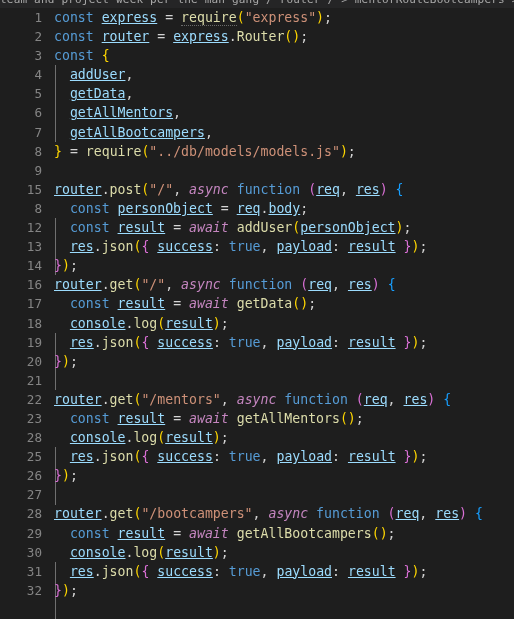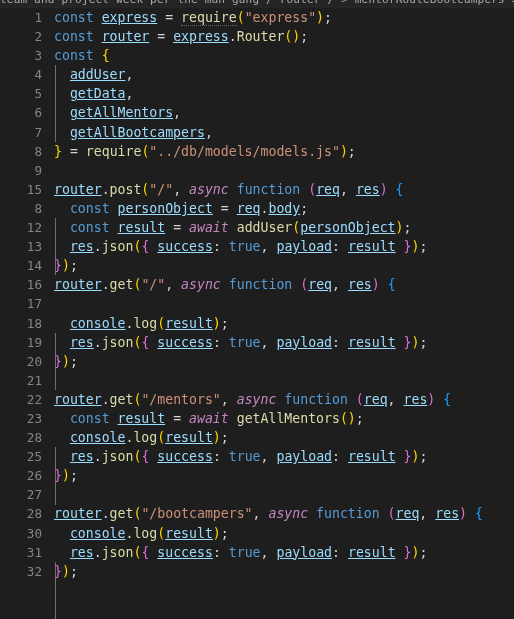--- a/index.html
+++ b/index.html
@@ -167,20 +167,21 @@
     </div>
 
 
     <div class="row">
       <span class="ln">16</span>
       <span class="src"><span class="v">router</span><span class="w">.</span><span class="f">get</span><span class="p1">(</span><span class="s">"/"</span><span class="w">,</span> <span class="c">async</span> <span class="k">function</span> <span class="p2">(</span><span class="v">req</span><span class="w">,</span> <span class="v">res</span><span class="p2">)</span> <span class="p3">{</span></span>
     </div>
 
     <div class="row">
       <span class="ln">17</span>
+      <span class="src">  <span class="k">const</span> <span class="v">result</span> <span class="w">=</span> <span class="c">await</span> <span class="f">getData</span><span class="p1">()</span><span class="w">;</span></span>
     </div>
 
     <div class="row">
       <span class="ln">18</span>
       <span class="src">  <span class="v">console</span><span class="w">.</span><span class="f">log</span><span class="p1">(</span><span class="v">result</span><span class="p1">)</span><span class="w">;</span></span>
     </div>
 
     <div class="row">
       <span class="ln">19</span>
       <span class="src">  <span class="v">res</span><span class="w">.</span><span class="f">json</span><span class="p1">(</span><span class="p2">{</span> <span class="v">success</span><span class="w">:</span> <span class="k">true</span><span class="w">,</span> <span class="v">payload</span><span class="w">:</span> <span class="v">result</span> <span class="p2">}</span><span class="p1">)</span><span class="w">;</span></span>
@@ -224,20 +225,24 @@
     <div class="row">
       <span class="ln">27</span>
       <span class="src"></span>
     </div>
 
     <div class="row">
       <span class="ln">28</span>
       <span class="src"><span class="v">router</span><span class="w">.</span><span class="f">get</span><span class="p1">(</span><span class="s">"/bootcampers"</span><span class="w">,</span> <span class="c">async</span> <span class="k">function</span> <span class="p2">(</span><span class="v">req</span><span class="w">,</span> <span class="v">res</span><span class="p2">)</span> <span class="p3">{</span></span>
     </div>
 
+    <div class="row">
+      <span class="ln">29</span>
+      <span class="src">  <span class="k">const</span> <span class="v">result</span> <span class="w">=</span> <span class="c">await</span> <span class="f">getAllBootcampers</span><span class="p1">()</span><span class="w">;</span></span>
+    </div>
 
     <div class="row">
       <span class="ln">30</span>
       <span class="src">  <span class="v">console</span><span class="w">.</span><span class="f">log</span><span class="p1">(</span><span class="v">result</span><span class="p1">)</span><span class="w">;</span></span>
     </div>
 
     <div class="row">
       <span class="ln">31</span>
       <span class="src">  <span class="v">res</span><span class="w">.</span><span class="f">json</span><span class="p1">(</span><span class="p2">{</span> <span class="v">success</span><span class="w">:</span> <span class="k">true</span><span class="w">,</span> <span class="v">payload</span><span class="w">:</span> <span class="v">result</span> <span class="p2">}</span><span class="p1">)</span><span class="w">;</span></span>
     </div>

